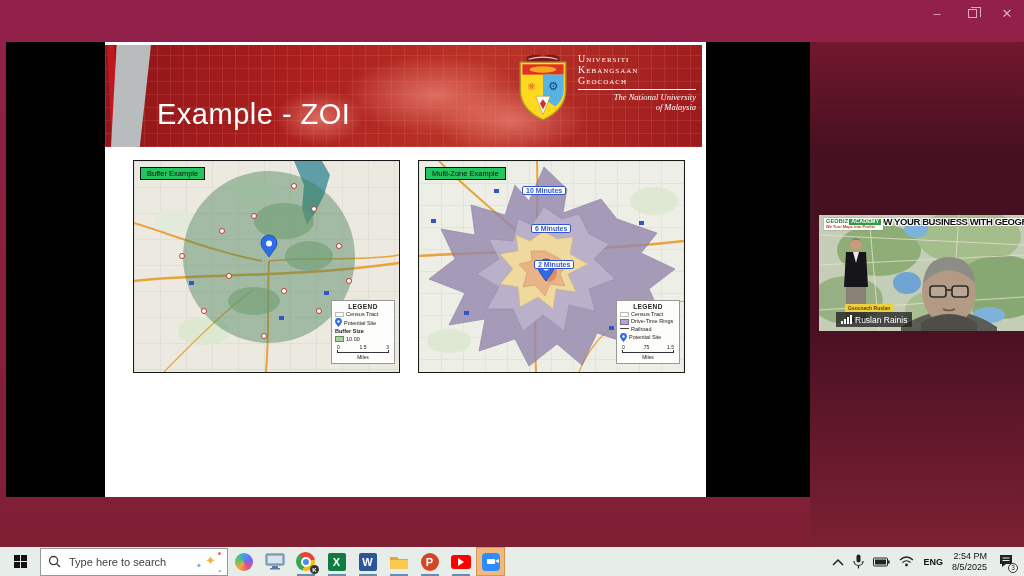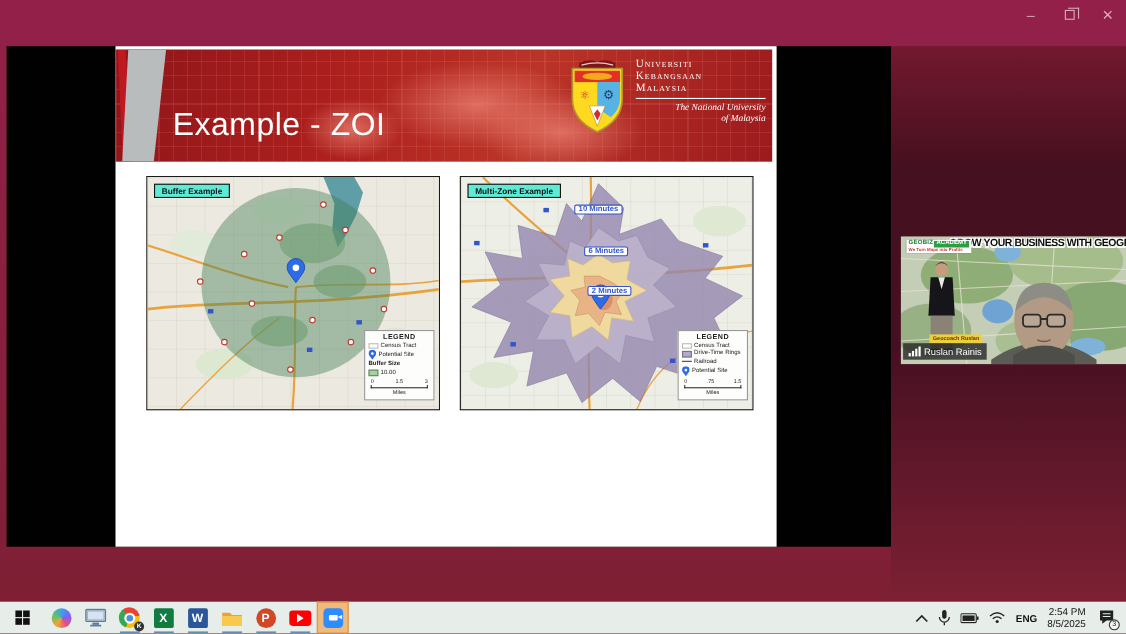--- a/index.html
+++ b/index.html
@@ -39,22 +39,22 @@
   .ukm { position:absolute; right:6px; top:8px; display:flex; align-items:flex-start; }
   .ukm-text { margin-left:8px; color:#fff; font-family:"Liberation Serif",serif; }
   .ukm-line { font-variant:small-caps; font-size:10px; line-height:1.1; letter-spacing:1px; }
   .ukm-rule { width:118px; height:1px; background:#fff; margin:3px 0 2px; }
   .ukm-sub { font-style:italic; font-size:8.5px; line-height:1.2;text-align:right; }
 
   
   .map-fig { position:absolute; width:267px; height:213px; border:1px solid #1a1a1a; background:#ece9e0; overflow:hidden; }
   .map-fig.left  { left:28px;  top:118px; }
   .map-fig.right { left:313px; top:118px; background:#edeee6; }
-  .map-label { position:absolute; left:6px; top:6px; background:#5eead4; border:1.5px solid #111;
-               padding:1px 6px; font-size:7.5px; font-weight:700; color:#111; z-index:4; }
+  .map-label { position:absolute; left:6px; top:6px; background:#22c55e; border:1.5px solid #111;
+               padding:1px 6px; font-size:7.5px; font-weight:400; color:#111; z-index:4; }
   .legend { position:absolute; right:4px; bottom:8px; width:64px; background:#fdfdfb; border:1px solid #999;
             padding:2px 3px 3px; font-size:5.5px; color:#222; z-index:4; }
   .legend .lg-title { text-align:center; font-weight:700; font-size:6.5px; letter-spacing:.4px; margin-bottom:1px; }
   .lg-row { display:flex; align-items:center; gap:2px; margin-top:1px; line-height:1.15; }
   .lg-row .sw { flex:0 0 auto; }
   .sw-outline { width:9px; height:5px; border:1px solid #bbb; background:#fff; }
   .sw-green { width:9px; height:6px; background:#a9cfa4; border:1px solid #5d8f5d; }
   .sw-purple { width:9px; height:6px; background:#b5a8c9; border:1px solid #7a6f95; }
   .sw-rail { width:9px; height:0; border-top:1px solid #444; }
   .lg-bold { font-weight:700; }
@@ -82,21 +82,21 @@
     color:#0d0d0d; letter-spacing:-0.4px; text-align:center; white-space:nowrap;
     text-shadow:1px 1px 0 #fff,-1px -1px 0 #fff,1px -1px 0 #fff,-1px 1px 0 #fff; }
   .wc-logo { position:absolute; left:5px; top:3px; background:#fff; padding:1px 2px; line-height:1.05;
              box-shadow:0 0 1px rgba(0,0,0,.4); }
   .wc-logo .row1 { display:flex; align-items:center; font-size:5.5px; font-weight:800; }
   .wc-logo .geo { color:#1c7a34; letter-spacing:.2px; }
   .wc-logo .acad { background:#2e9e44; color:#fff; padding:0 2px; margin-left:1px; }
   .wc-logo .tag { font-size:4px; color:#c0392b; font-weight:700; white-space:nowrap; }
   .wc-badge { position:absolute; left:26px; top:89px; background:#ead23e; color:#7e2d12;
               font-size:5px; font-weight:700; padding:1px 3px; z-index:4; }
-  .wc-nametag { position:absolute; left:2px; top:97px; height:15px; background:rgba(35,35,35,.78);
+  .wc-nametag { position:absolute; left:17px; top:97px; height:15px; background:rgba(35,35,35,.78);
     color:#fff; display:flex; align-items:center; gap:3px; padding:0 5px; font-size:8.5px; z-index:5; }
   .vbars { display:flex; align-items:flex-end; gap:1px; height:9px; }
   .vbars span { width:2px; background:#fff; display:block; }
 
   
   .taskbar { position:absolute; left:0; top:547px; width:1024px; height:29px; background:#e7ede8;
              display:flex; align-items:center; z-index:20; }
   .start { width:40px; height:29px; display:flex; align-items:center; justify-content:center; }
   .winlogo { display:grid; grid-template-columns:6px 6px; grid-template-rows:6px 6px; gap:1px; }
   .winlogo span { background:#111; }
@@ -178,21 +178,21 @@
           <ellipse cx="26" cy="16" rx="13" ry="3.2" fill="#f6a81c"></ellipse>
           <path d="M26,21 L46,21 L46,36 Q46,45 38,52 L26,44 Z" fill="#56b3e3"></path>
           <text x="36" y="36" font-size="11" text-anchor="middle" fill="#1c3f6e">⚙</text>
           <text x="15" y="36" font-size="10" text-anchor="middle" fill="#cf2027">⚛</text>
           <path d="M19,42 L33,42 L26,60 Z" fill="#ffffff" stroke="#b5932f" stroke-width=".6"></path>
           <path d="M26,45 l3,4 l-3,6 l-3,-6 Z" fill="#d42c2c"></path>
         </svg>
         <div class="ukm-text">
           <div class="ukm-line">Universiti</div>
           <div class="ukm-line">Kebangsaan</div>
-          <div class="ukm-line">Malaysia</div>
+          <div class="ukm-line">Geocoach</div>
           <div class="ukm-rule"></div>
           <div class="ukm-sub">The National University</div>
           <div class="ukm-sub">of Malaysia</div>
         </div>
       </div>
     </div>
 
     <div class="map-fig left">
       <svg width="265" height="211" viewBox="0 0 265 211">
         <defs>
@@ -417,20 +417,33 @@
 
   <div class="taskbar">
     <div class="start">
       <span class="winlogo">
           <span></span>
           <span></span>
           <span></span>
           <span></span>
         </span>
     </div>
+    <div class="searchbox">
+      <svg width="13" height="13" viewBox="0 0 14 14">
+        <circle cx="6" cy="6" r="4.4" fill="none" stroke="#3c3c3c" stroke-width="1.4"></circle>
+        <path d="M9.4,9.4 L13,13" stroke="#3c3c3c" stroke-width="1.4"></path>
+      </svg>
+      <span class="ph">Type here to search</span>
+      <span class="sparkles">
+        <span class="s1">✦</span>
+          <span class="s2">✦</span>
+          <span class="s3">✦</span>
+          <span class="s4"></span>
+      </span>
+    </div>
     <div class="tb-icon">
         <span class="ic-copilot"></span>
       </div>
     <div class="tb-icon">
       <svg width="20" height="17" viewBox="0 0 20 17">
         <rect x="1" y="1" width="18" height="11" rx="1" fill="#9fb6cc" stroke="#5a7a9e"></rect>
         <rect x="3" y="3" width="14" height="7" fill="#d7e4ef"></rect>
         <rect x="7" y="13" width="6" height="2" fill="#5a7a9e"></rect>
         <rect x="5" y="15" width="10" height="1.5" fill="#5a7a9e"></rect>
       </svg>

